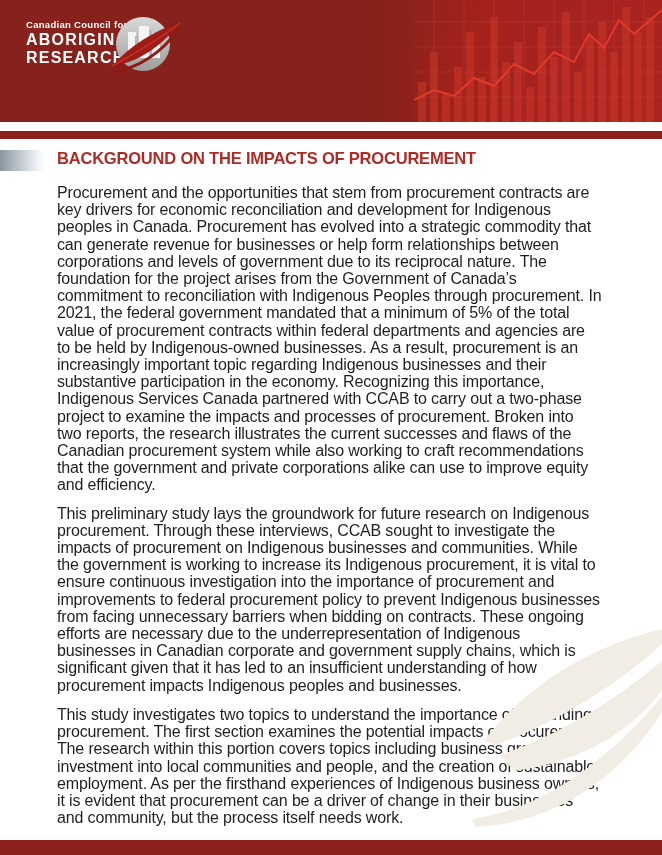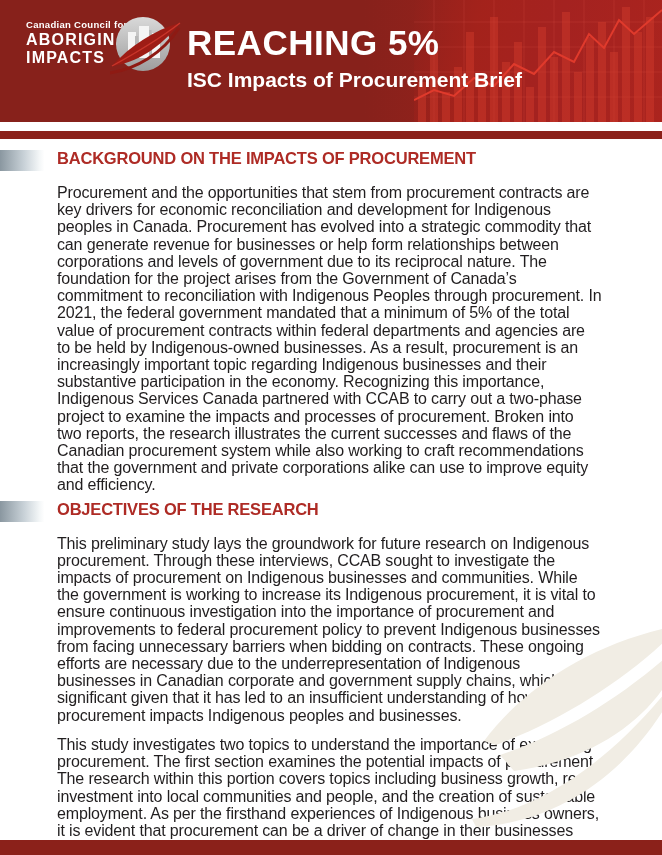--- a/index.html
+++ b/index.html
@@ -116,21 +116,21 @@
             <rect x="232" y="17" width="8" height="105"></rect>
         </g>
 
         <polyline fill="none" stroke="#E03A2C" stroke-width="2" points="0,100 20,90 40,96 60,78 80,86 100,64 120,74 140,52 160,62 175,34 190,48 205,20 220,34 248,10"></polyline>
       </svg>
     </div>
 
     <div class="logo">
       <div class="logo-l1">Canadian Council for</div>
       <div class="logo-l2">ABORIGINAL</div>
-      <div class="logo-l3">IMPACTS</div>
+      <div class="logo-l3">RESEARCH</div>
     </div>
     <div class="logo-emblem">
       <svg width="72" height="66" viewBox="0 0 72 66" xmlns="http://www.w3.org/2000/svg">
         <defs>
           <linearGradient id="silver" x1="0" y1="0" x2="0" y2="1">
             <stop offset="0" stop-color="#D9D9D9"></stop>
               <stop offset="1" stop-color="#9E9E9E"></stop>
           </linearGradient>
         </defs>
         <circle cx="33" cy="30" r="27" fill="url(#silver)"></circle>
@@ -144,42 +144,34 @@
           <rect x="25" y="22" width="3" height="22"></rect>
           <rect x="39" y="16" width="2.5" height="28"></rect>
         </g>
 
         <path d="M 2 52 C 20 32, 44 16, 70 9 C 50 34, 26 49, 2 52 Z" fill="#9E1C15"></path>
         <path d="M 2 52 C 24 40, 48 26, 70 9" fill="none" stroke="#C8352A" stroke-width="1.4"></path>
         <path d="M 0 59 C 26 55, 52 40, 69 14" fill="none" stroke="#8E1A13" stroke-width="3"></path>
       </svg>
     </div>
 
-    <div class="titles">
-      <h1 class="title-main">REACHING 5%</h1>
-      <div class="title-sub">ISC Impacts of Procurement Brief</div>
-    </div>
   </div>
 
   <div class="top-rule"></div>
 
   <div class="content">
 
     <div class="heading-row first">
       <div class="heading-bar"></div>
       <h2 class="section-heading">BACKGROUND ON THE IMPACTS OF PROCUREMENT</h2>
     </div>
     <div class="section-body">
       <p>Procurement and the opportunities that stem from procurement contracts are key drivers for economic reconciliation and development for Indigenous peoples in Canada. Procurement has evolved into a strategic commodity that can generate revenue for businesses or help form relationships between corporations and levels of government due to its reciprocal nature. The foundation for the project arises from the Government of Canada’s commitment to reconciliation with Indigenous Peoples through procurement. In 2021, the federal government mandated that a minimum of 5% of the total value of procurement contracts within federal departments and agencies are to be held by Indigenous-owned businesses. As a result, procurement is an increasingly important topic regarding Indigenous businesses and their substantive participation in the economy. Recognizing this importance, Indigenous Services Canada partnered with CCAB to carry out a two-phase project to examine the impacts and processes of procurement. Broken into two reports, the research illustrates the current successes and flaws of the Canadian procurement system while also working to craft recommendations that the government and private corporations alike can use to improve equity and efficiency.</p>
     </div>
 
-    <div class="heading-row second">
-      <div class="heading-bar"></div>
-      <h2 class="section-heading">OBJECTIVES OF THE RESEARCH</h2>
-    </div>
     <div class="section-body">
       <p>This preliminary study lays the groundwork for future research on Indigenous procurement. Through these interviews, CCAB sought to investigate the impacts of procurement on Indigenous businesses and communities. While the government is working to increase its Indigenous procurement, it is vital to ensure continuous investigation into the importance of procurement and improvements to federal procurement policy to prevent Indigenous businesses from facing unnecessary barriers when bidding on contracts. These ongoing efforts are necessary due to the underrepresentation of Indigenous businesses in Canadian corporate and government supply chains, which is significant given that it has led to an insufficient understanding of how procurement impacts Indigenous peoples and businesses.</p>
       <p>This study investigates two topics to understand the importance of expanding procurement. The first section examines the potential impacts of procurement. The research within this portion covers topics including business growth, re-investment into local communities and people, and the creation of sustainable employment. As per the firsthand experiences of Indigenous business owners, it is evident that procurement can be a driver of change in their businesses and community, but the process itself needs work.</p>
       <p>Building on this, the second topic covers procurement processes in Canada. It provides context around the varying realities that Indigenous businesses face when seeking to increase their engagement in this form of economic development. The purpose is to provide a preliminary understanding of the current Indigenous procurement processes and various methods to improve them. Exploring these topics and acting on them will help ensure that Indigenous peoples play a meaningful and substantial role in the Canadian economy; providing access to procurement opportunities is critical in laying the foundation for healthy Indigenous communities and reconciliation.</p>
     </div>
   </div>
 
   <div class="watermark">
     <svg width="230" height="210" viewBox="0 0 230 210" xmlns="http://www.w3.org/2000/svg">
       <g fill="#F1EDE4">

